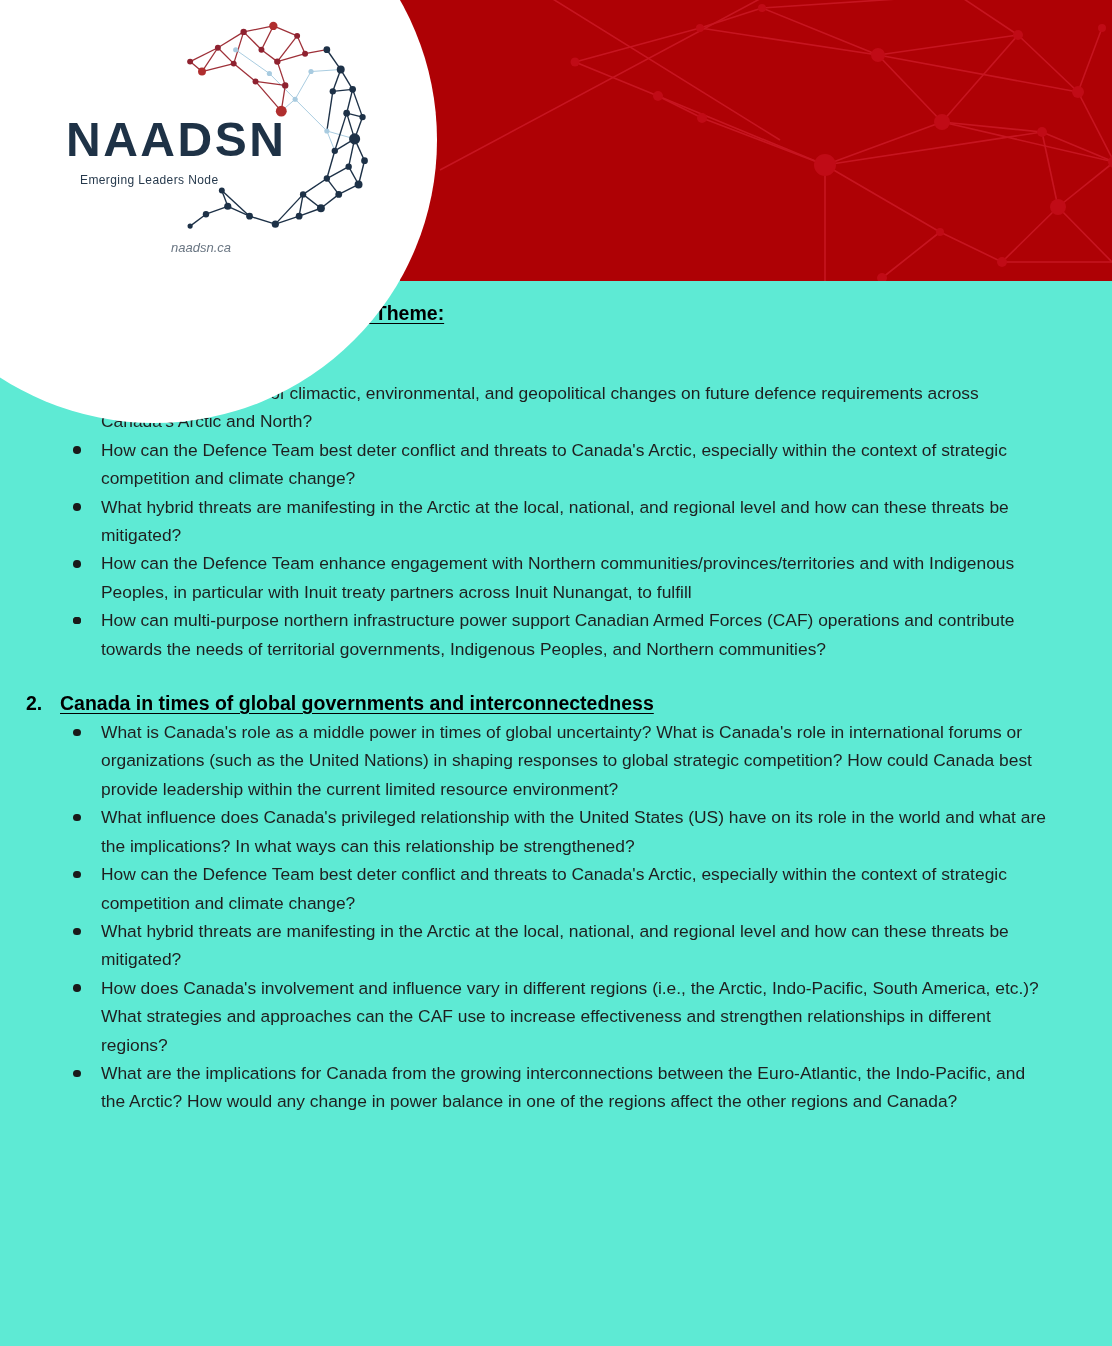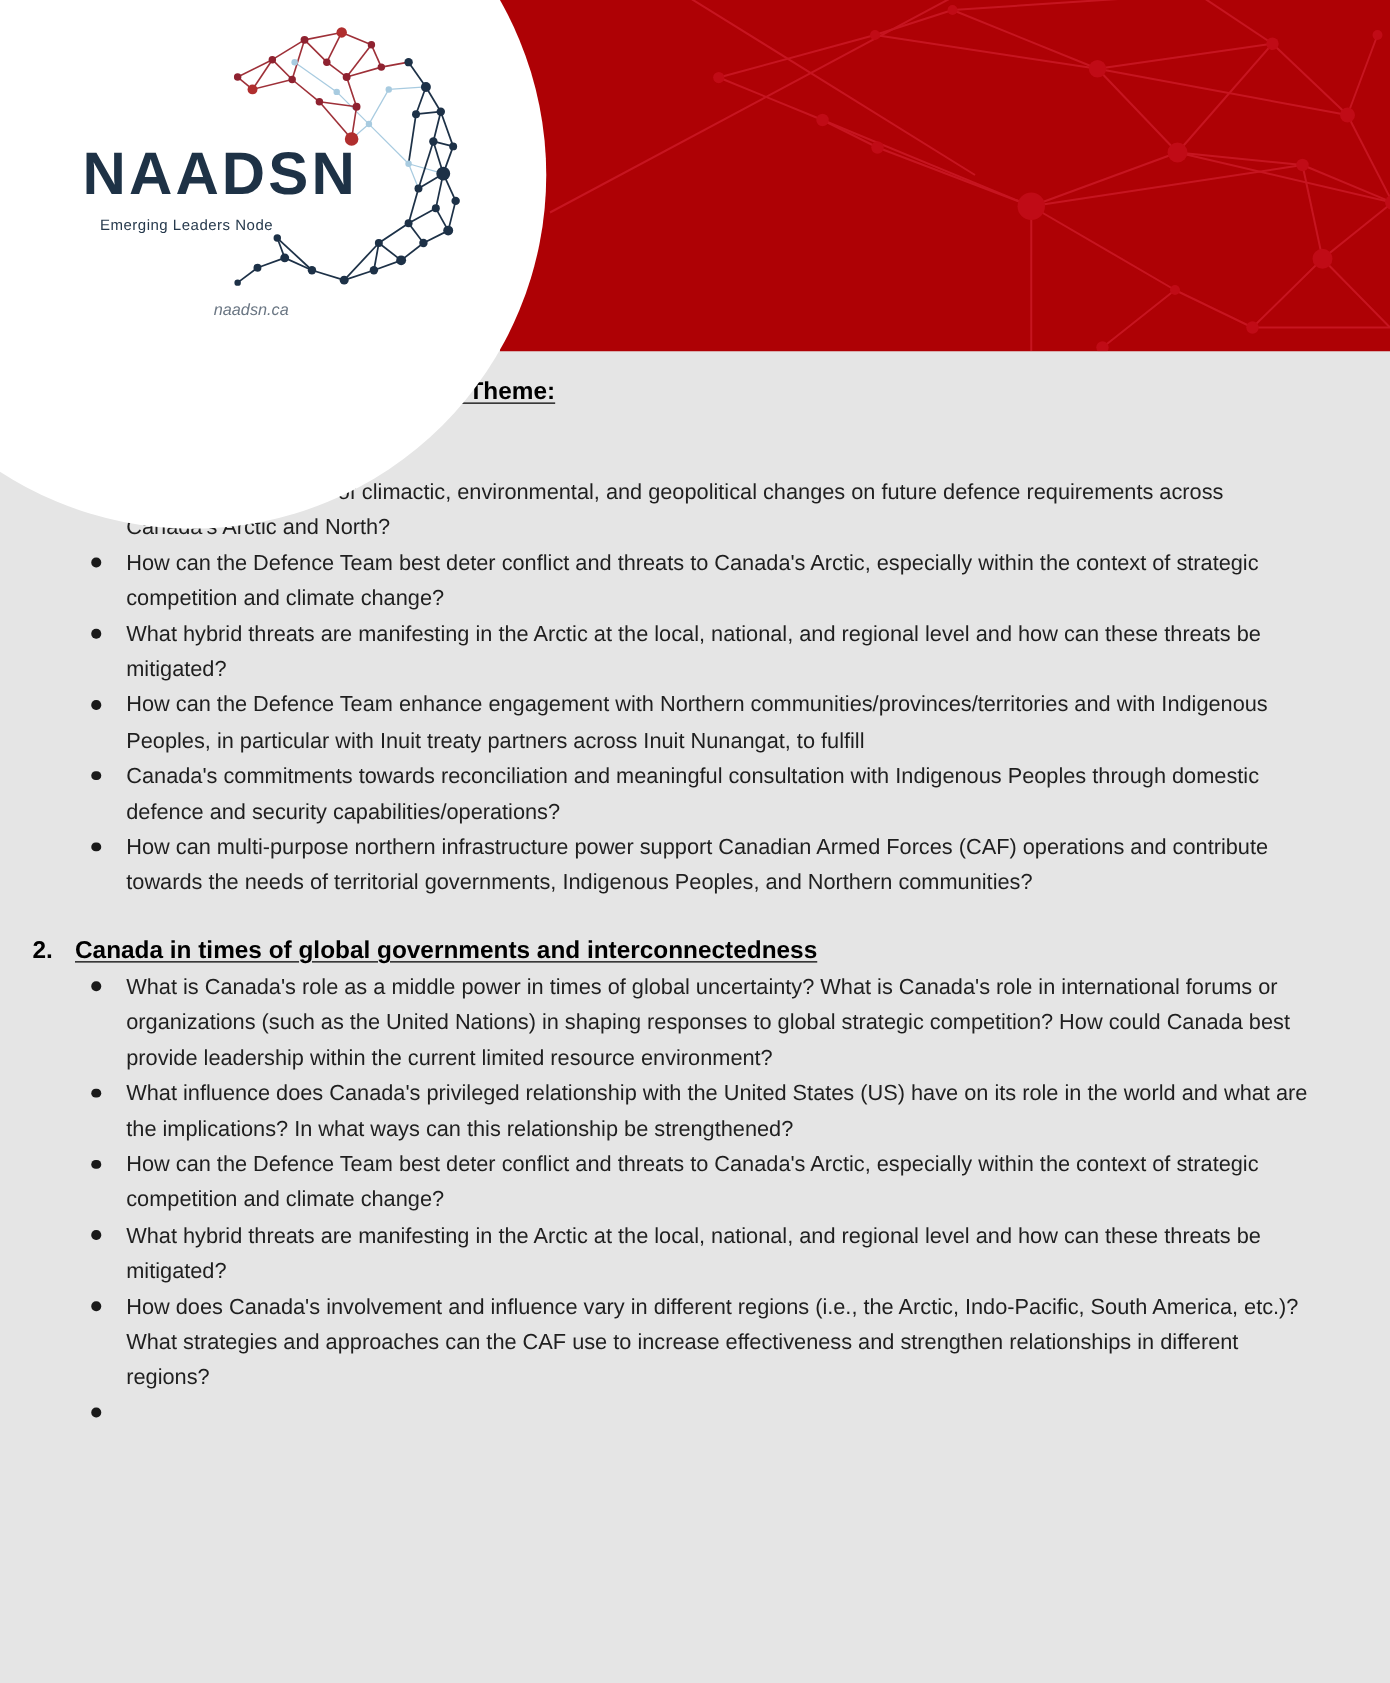--- a/index.html
+++ b/index.html
@@ -1,18 +1,18 @@
 <!DOCTYPE html>
 <html><head>
 <meta charset="utf-8">
 <style>
   html,body { margin:0; padding:0; background:#ffffff; }
   .page {
     position:relative; width:1112px; height:1346px; margin:0 auto;
-    background:#e5e5e5; overflow:hidden;
+    background:#5eead4; overflow:hidden;
     font-family:"Liberation Sans", sans-serif;
     -webkit-font-smoothing:antialiased;
   }
 
   
   .header { position:absolute; left:0; top:0; width:1112px; height:281px; }
   .red-banner {
     position:absolute; left:400px; top:0; width:712px; height:281px;
     overflow:hidden; z-index:1;
   }
@@ -275,34 +275,34 @@
     <section>
       <div class="theme-head">
         <span class="theme-num">1.</span>
         <span class="theme-title">Defending the Arctic</span>
       </div>
       <ul class="bullets">
         <li class="bullet"><span class="dot"></span><span>What are the impacts of climactic, environmental, and geopolitical changes on future defence requirements across Canada's Arctic and North?</span></li>
         <li class="bullet"><span class="dot"></span><span>How can the Defence Team best deter conflict and threats to Canada's Arctic, especially within the context of strategic competition and climate change?</span></li>
         <li class="bullet"><span class="dot"></span><span>What hybrid threats are manifesting in the Arctic at the local, national, and regional level and how can these threats be mitigated?</span></li>
         <li class="bullet"><span class="dot"></span><span>How can the Defence Team enhance engagement with Northern communities/provinces/territories and with Indigenous Peoples, in particular with Inuit treaty partners across Inuit Nunangat, to fulfill</span></li>
-        <li class="bullet"><span class="dot"></span><span>Canada's commitments towards reconciliation and meaningful consultation with Indigenous Peoples through domestic defence and security capabilities/operations?</span></li>
+        <li class="bullet"><span class="dot"></span></li>
         <li class="bullet"><span class="dot"></span><span>How can multi-purpose northern infrastructure power support Canadian Armed Forces (CAF) operations and contribute towards the needs of territorial governments, Indigenous Peoples, and Northern communities?</span></li>
       </ul>
     </section>
 
     <section class="theme-2">
       <div class="theme-head">
         <span class="theme-num">2.</span>
         <span class="theme-title">Canada in times of global governments and interconnectedness</span>
       </div>
       <ul class="bullets">
         <li class="bullet"><span class="dot"></span><span>What is Canada's role as a middle power in times of global uncertainty? What is Canada's role in international forums or organizations (such as the United Nations) in shaping responses to global strategic competition? How could Canada best provide leadership within the current limited resource environment?</span></li>
         <li class="bullet"><span class="dot"></span><span>What influence does Canada's privileged relationship with the United States (US) have on its role in the world and what are the implications? In what ways can this relationship be strengthened?</span></li>
         <li class="bullet"><span class="dot"></span><span>How can the Defence Team best deter conflict and threats to Canada's Arctic, especially within the context of strategic competition and climate change?</span></li>
         <li class="bullet"><span class="dot"></span><span>What hybrid threats are manifesting in the Arctic at the local, national, and regional level and how can these threats be mitigated?</span></li>
         <li class="bullet"><span class="dot"></span><span>How does Canada's involvement and influence vary in different regions (i.e., the Arctic, Indo-Pacific, South America, etc.)? What strategies and approaches can the CAF use to increase effectiveness and strengthen relationships in different regions?</span></li>
-        <li class="bullet"><span class="dot"></span></li>
+        <li class="bullet"><span class="dot"></span><span>What are the implications for Canada from the growing interconnections between the Euro-Atlantic, the Indo-Pacific, and the Arctic? How would any change in power balance in one of the regions affect the other regions and Canada?</span></li>
       </ul>
     </section>
 
   </div>
 </div>
 
 </body></html>

